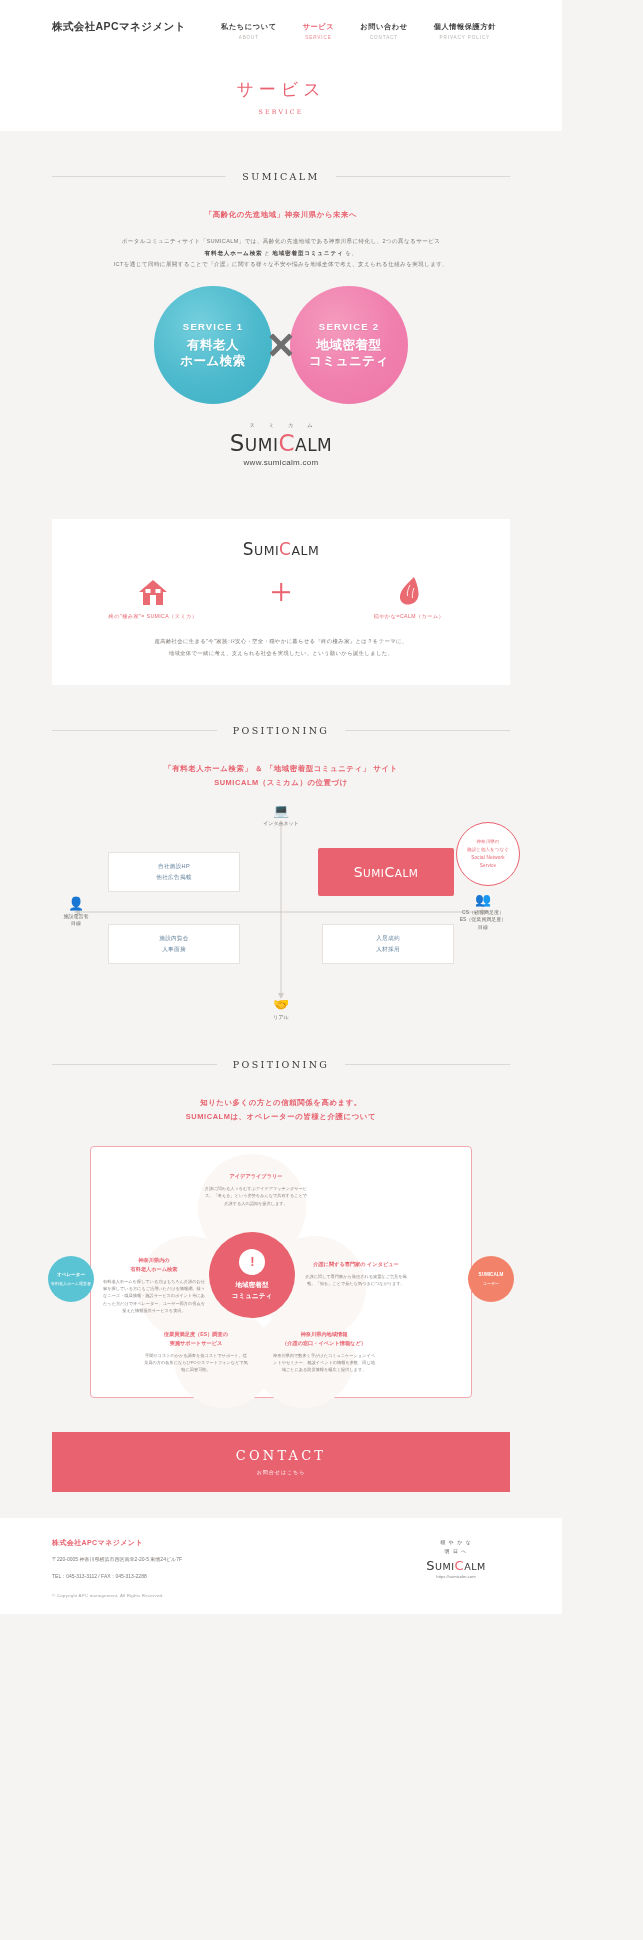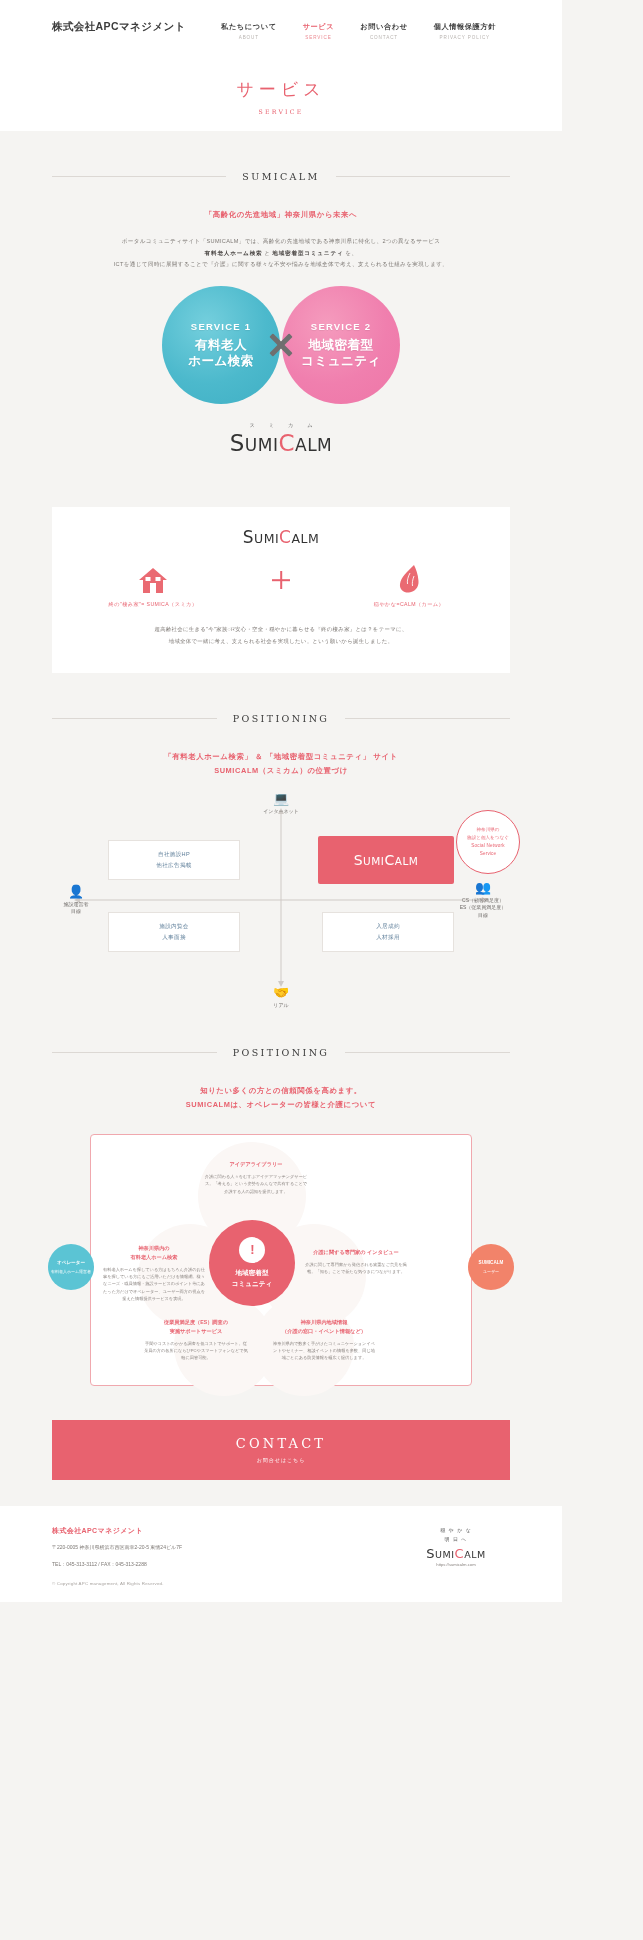--- a/index.html
+++ b/index.html
@@ -70,21 +70,21 @@
   }
   .body-copy {
     text-align: center; color: #7d7874; font-size: 5.6px;
     letter-spacing: .35px; line-height: 2.05;
   }
   .body-copy b { color: #4a4644; font-weight: bold; letter-spacing: .8px; }
 
   
   .circles {
     display: flex; align-items: center; justify-content: center;
-    gap: 4px; margin-top: 16px;
+    gap: 12px; margin-top: 16px;
   }
   .circle {
     width: 118px; height: 118px; border-radius: 50%;
     display: flex; flex-direction: column; align-items: center;
     justify-content: center; color: #fff; text-align: center;
     position: relative;
   }
   .circle.c1 { background: radial-gradient(circle at 38% 32%, #74cfdd 0%, #4cb9cc 55%, #3fafc4 100%); }
   .circle.c2 { background: radial-gradient(circle at 38% 32%, #f59bbd 0%, #f07fae 55%, #ee76a7 100%); }
   .circle .num {
@@ -351,20 +351,21 @@
       <div class="title">
         <div>地域密着型</div>
         <div>コミュニティ</div>
       </div>
     </div>
   </div>
 
   <div class="logo-block">
     <div class="logo-kana">スミカム</div>
     <div class="logo-word"><span>S</span><span class="sm">UMI</span><span class="c">C</span><span class="sm">ALM</span></div>
+    <div class="logo-url">www.sumicalm.com</div>
   </div>
 
   <div class="spacer-md"></div>
 
 
   <div class="spacer-md"></div>
 
   <div class="card">
     <div class="logo-word"><span>S</span><span class="sm">UMI</span><span class="c">C</span><span class="sm">ALM</span></div>
 

